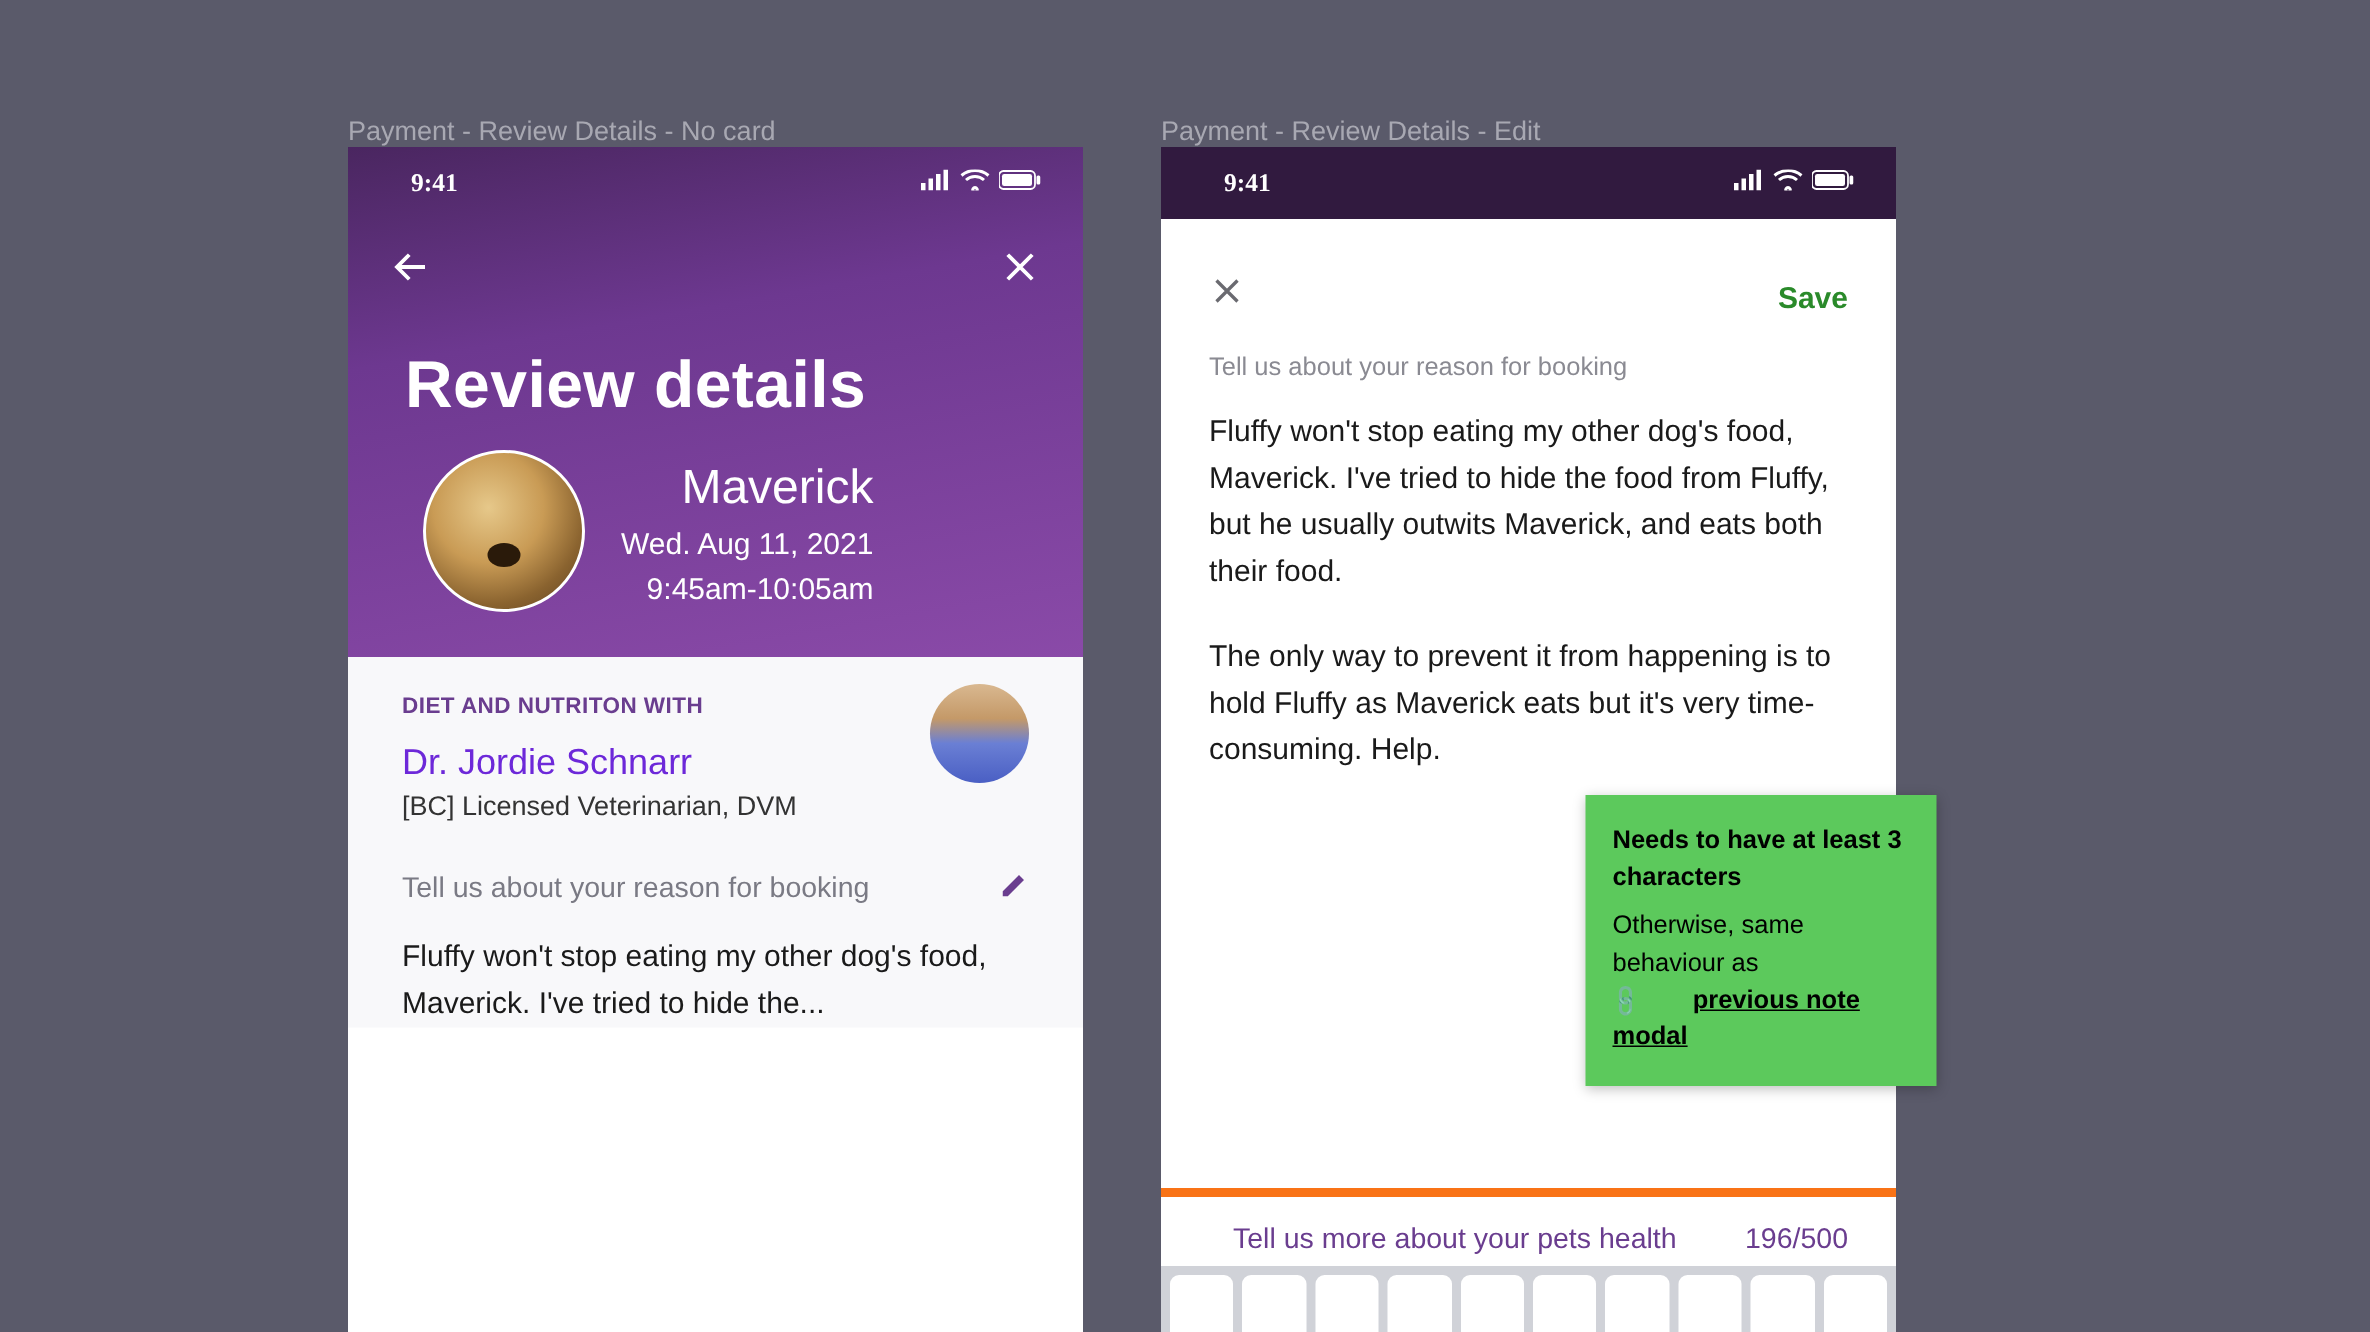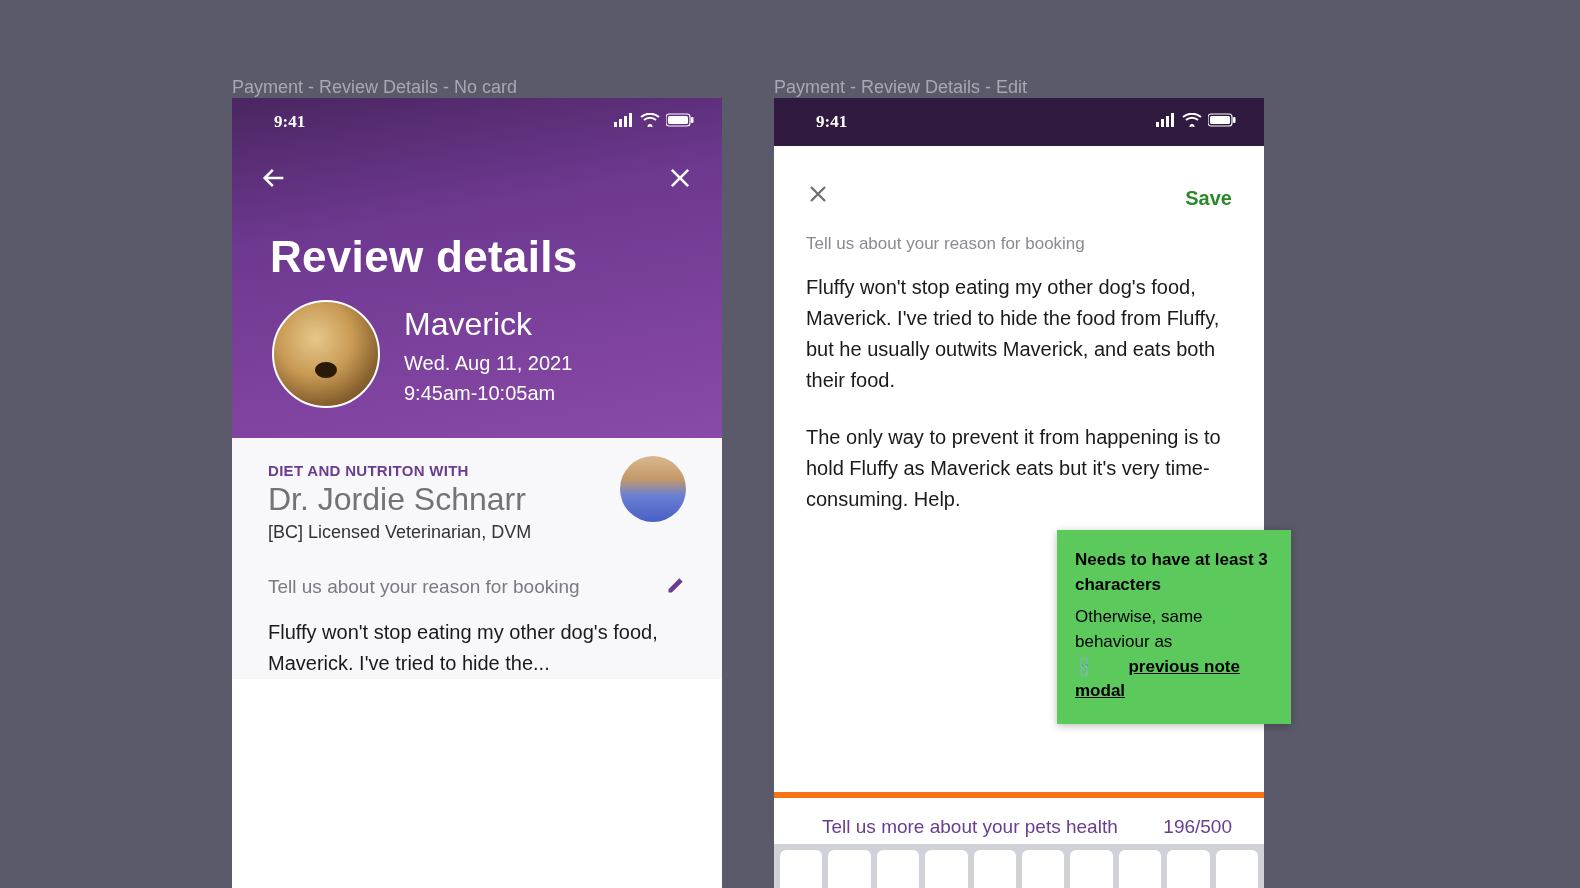--- a/index.html
+++ b/index.html
@@ -55,21 +55,21 @@
     padding: 10px 28px 0 28px;
     height:58px;
   }
   .nav-row svg { width:28px; height:28px; stroke:#fff; stroke-width:2.2; fill:none; }
   .page-title {
     font-size: 44px;
     font-weight: 700;
     letter-spacing:0.3px;
     padding: 28px 0 18px 38px;
   }
-  .pet-row { display:flex; align-items:center; gap:24px; padding-left:40px;}
+  .pet-row { display:flex; align-items:center; gap:24px; padding-left:50px;text-align:right;}
   .pet-avatar {
     width:108px; height:108px;
     border-radius:50%;
     border:2.5px solid #fff;
     background: radial-gradient(circle at 40% 35%, #e6c88a 0%, #c99b55 40%, #8a632f 70%, #5a3f1e 100%);
     position:relative;
     overflow:hidden;
   }
   .pet-avatar::after{
     content:"";
@@ -77,21 +77,21 @@
     width:22px;height:16px;
     background:#2a1a0a;
     border-radius:50%;
     top:58%;left:50%;transform:translateX(-50%);
   }
   .pet-info .pet-name { font-size:32px; font-weight:400; }
   .pet-info div { font-size:20px; font-weight:400; line-height:1.5; }
   
   .card-body { background:#f8f8fa; padding: 24px 36px 0 36px; position:relative; }
   .topic-label { color:#6a3d8f; font-size:15px; font-weight:700; letter-spacing:0.3px; }
-  .doctor-name { font-size:32px; font-weight:400; color:#737373; margin-top:2px;}
+  .doctor-name { font-size:24px; font-weight:400; color:#6d28d9; margin-top:16px;}
   .doctor-cred { font-size:18px; color:#333; margin-top:4px;}
   .doctor-avatar {
     position:absolute;
     right:36px; top:18px;
     width:66px;height:66px;
     border-radius:50%;
     background: linear-gradient(180deg,#d9b890 0%,#c49968 35%,#6a7fd4 60%,#4a5fc4 100%);
   }
   .reason-row { display:flex; justify-content:space-between; align-items:center; margin-top:32px;}
   .reason-label { color:#7a7a84; font-size:19px;}

